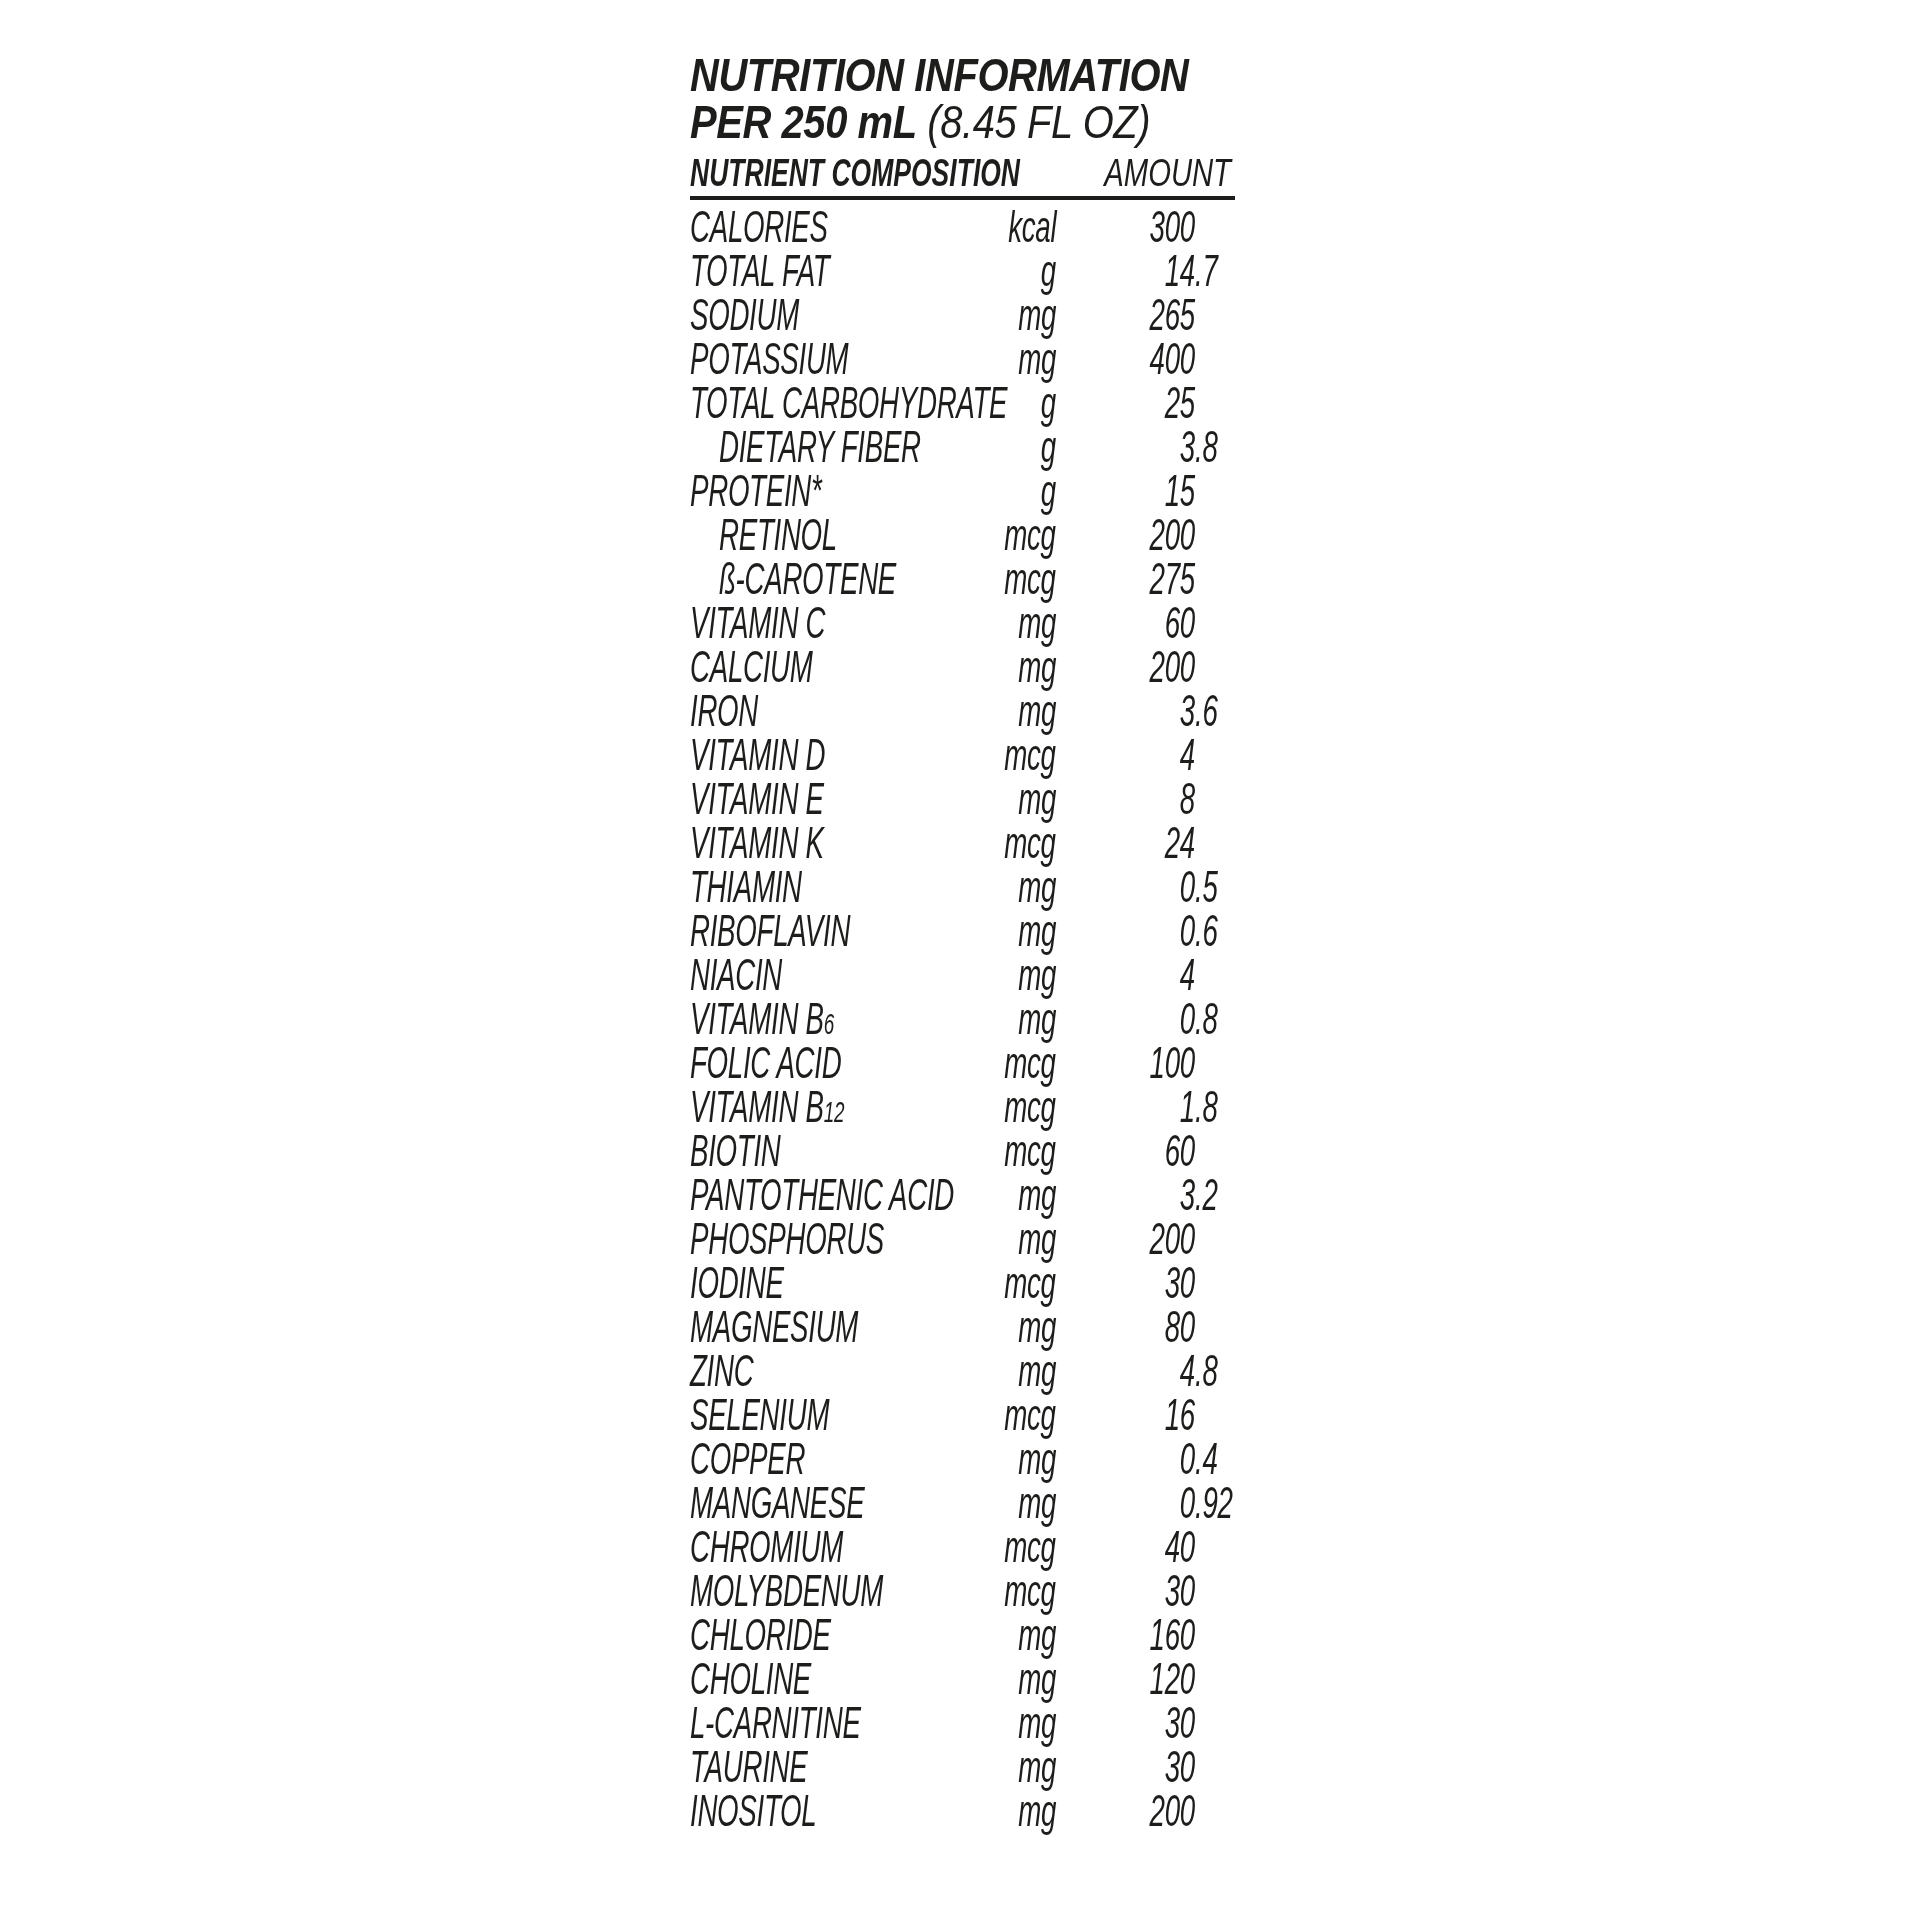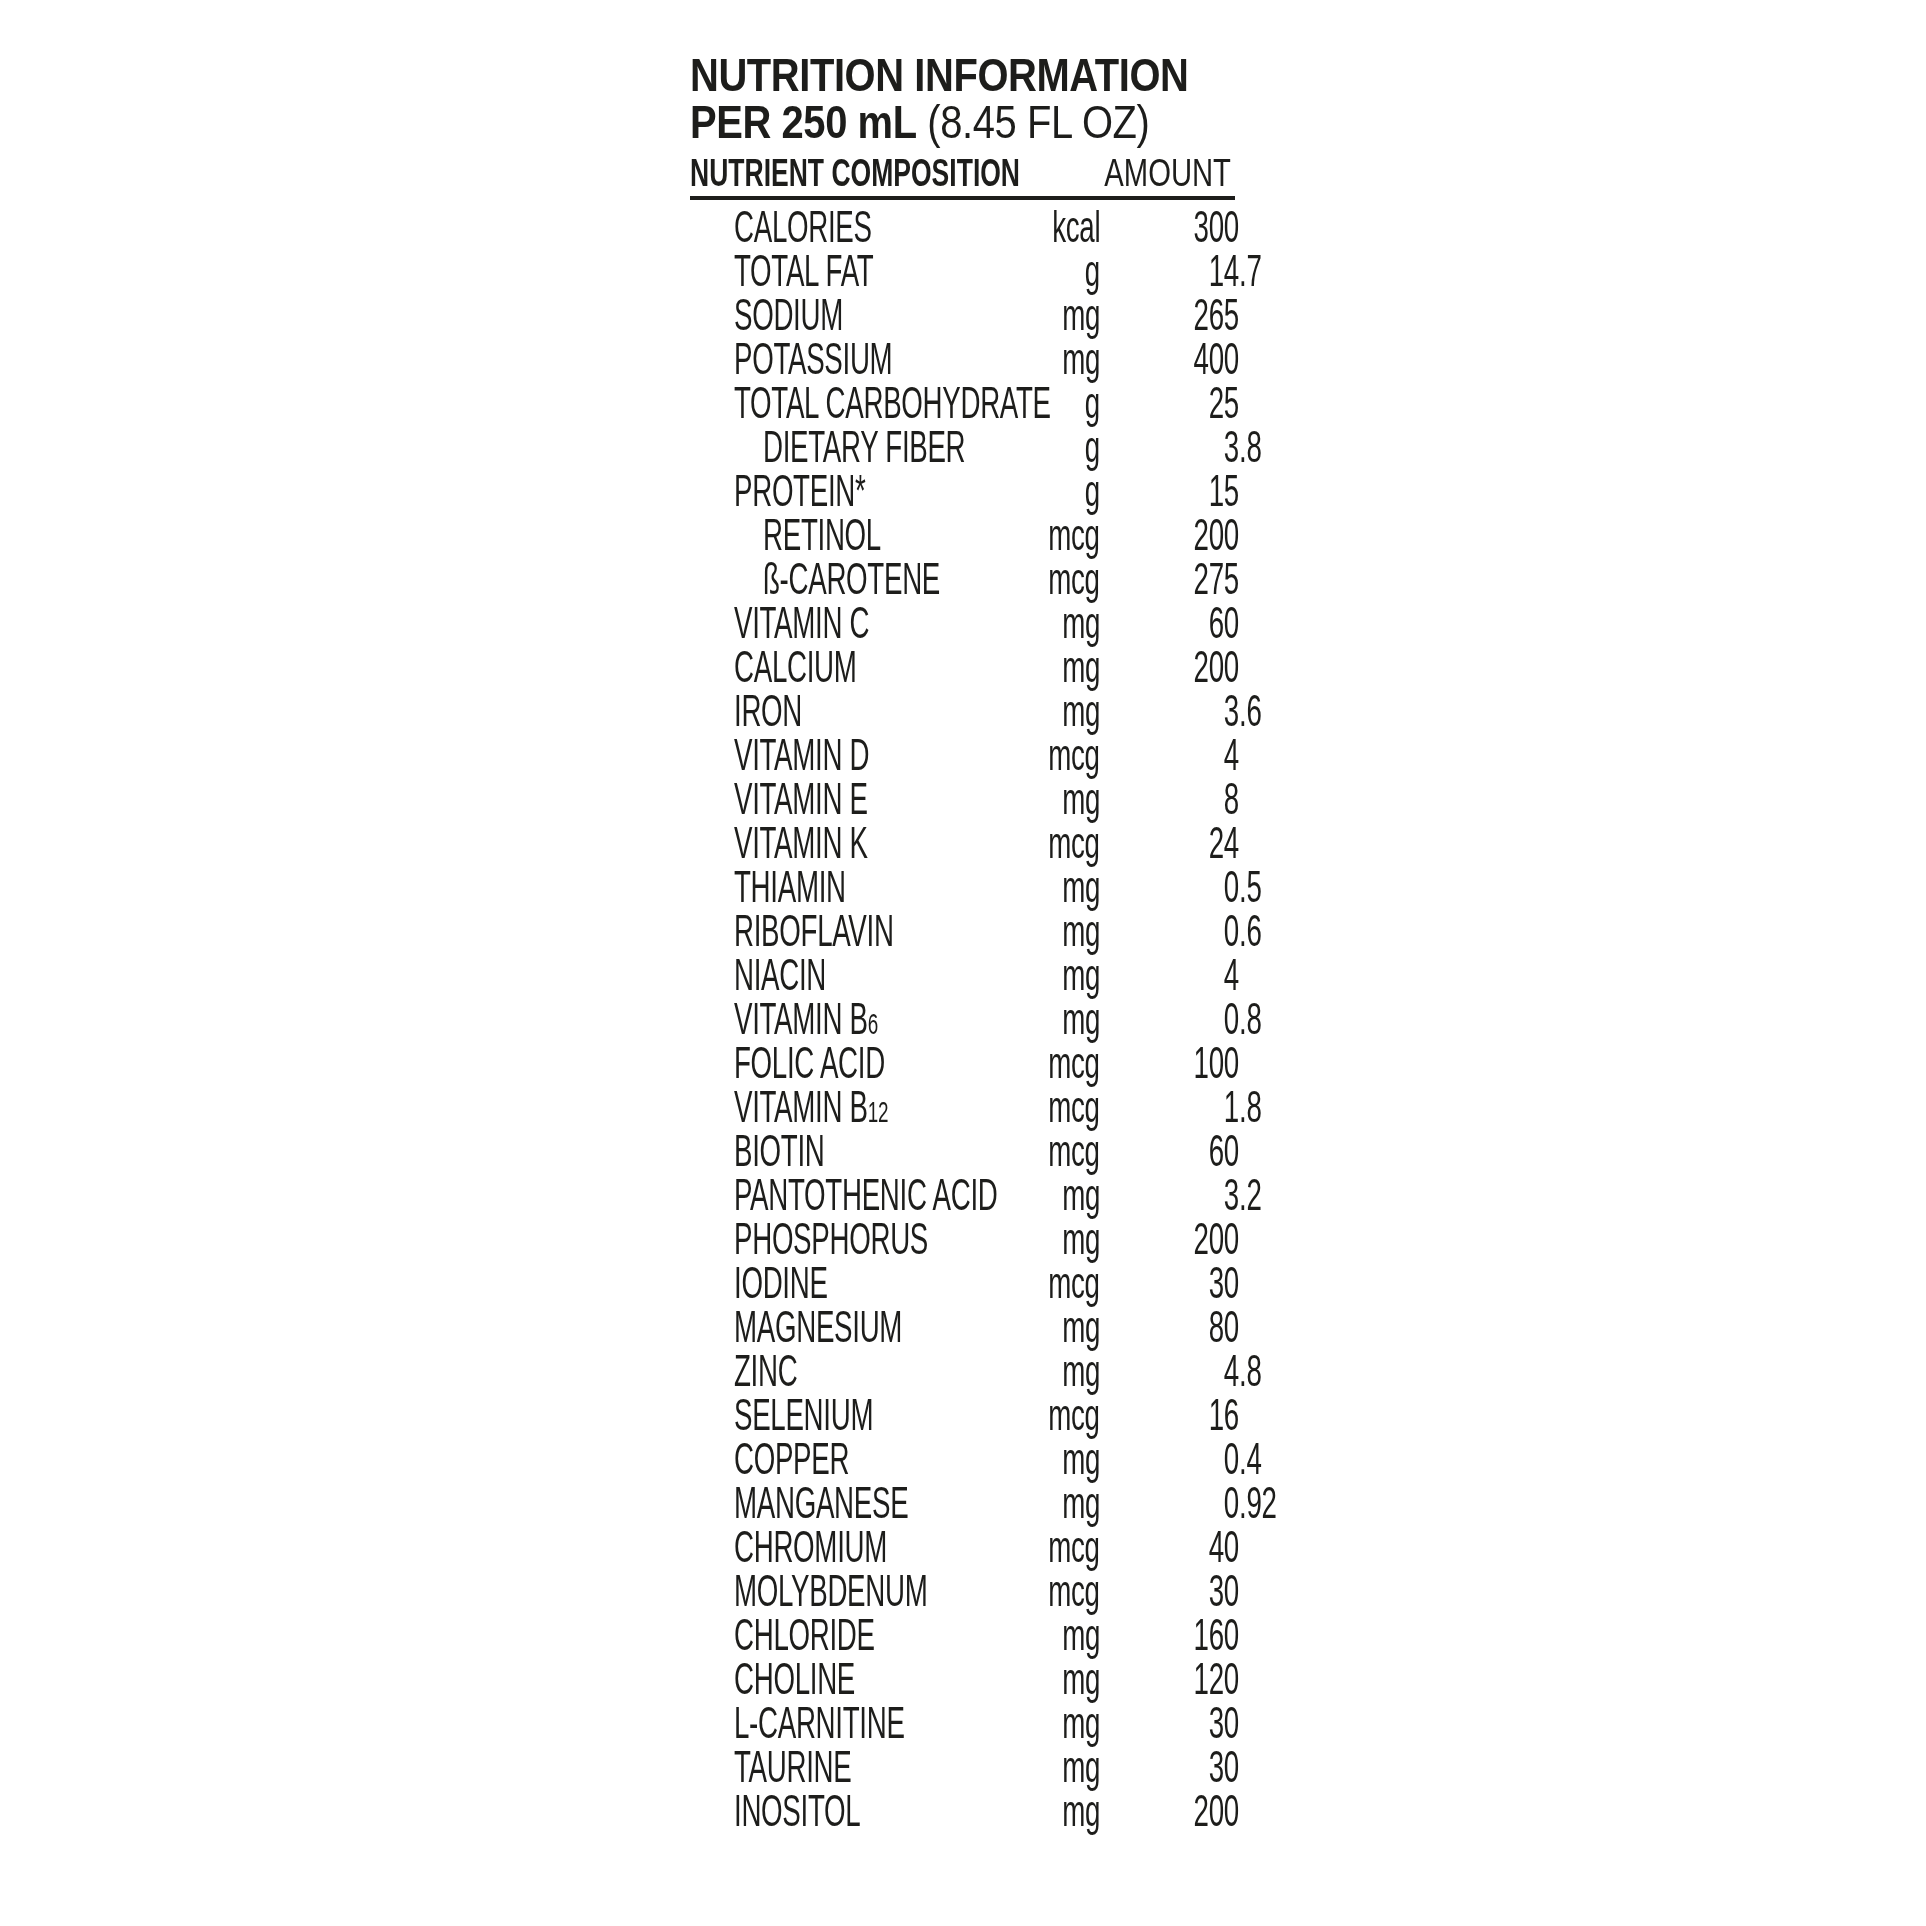--- a/index.html
+++ b/index.html
@@ -14,20 +14,21 @@
     font-family: "Liberation Sans", sans-serif;
     color: #1d1d1b;
     overflow: hidden;
   }
   .label {
     position: absolute;
     left: 690px;
     top: 0;
     width: 546px;
     height: 1927px;
+    font-style: italic;
   }
   .title-line1 {
     position: absolute;
     top: 51px;
     left: 0;
     font-size: 47px;
     line-height: 47px;
     font-weight: bold;
     white-space: nowrap;
     letter-spacing: -0.5px;
@@ -77,21 +78,20 @@
     left: 0;
     width: 545px;
     height: 4px;
     background: #1d1d1b;
   }
   .rows {
     position: absolute;
     top: 205px;
     left: 0;
     width: 545px;
-    margin-left: 44px;
   }
   .row {
     position: relative;
     height: 44px;
     font-size: 44px;
     line-height: 44px;
     letter-spacing: -0.5px;
   }
   .name {
     position: absolute;

